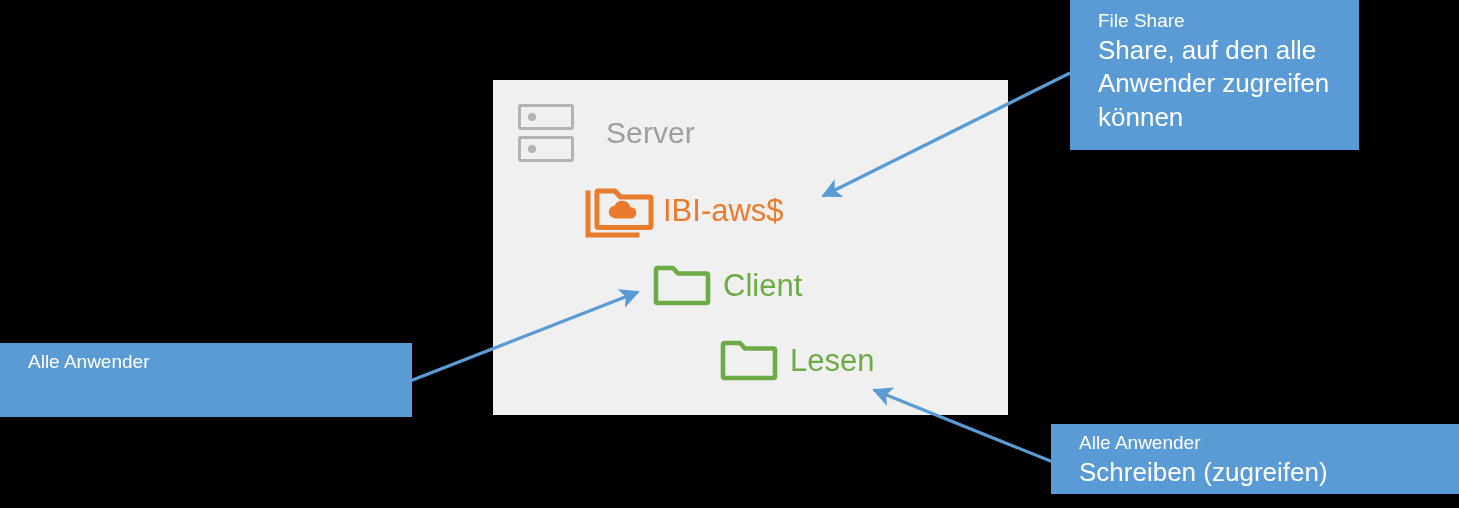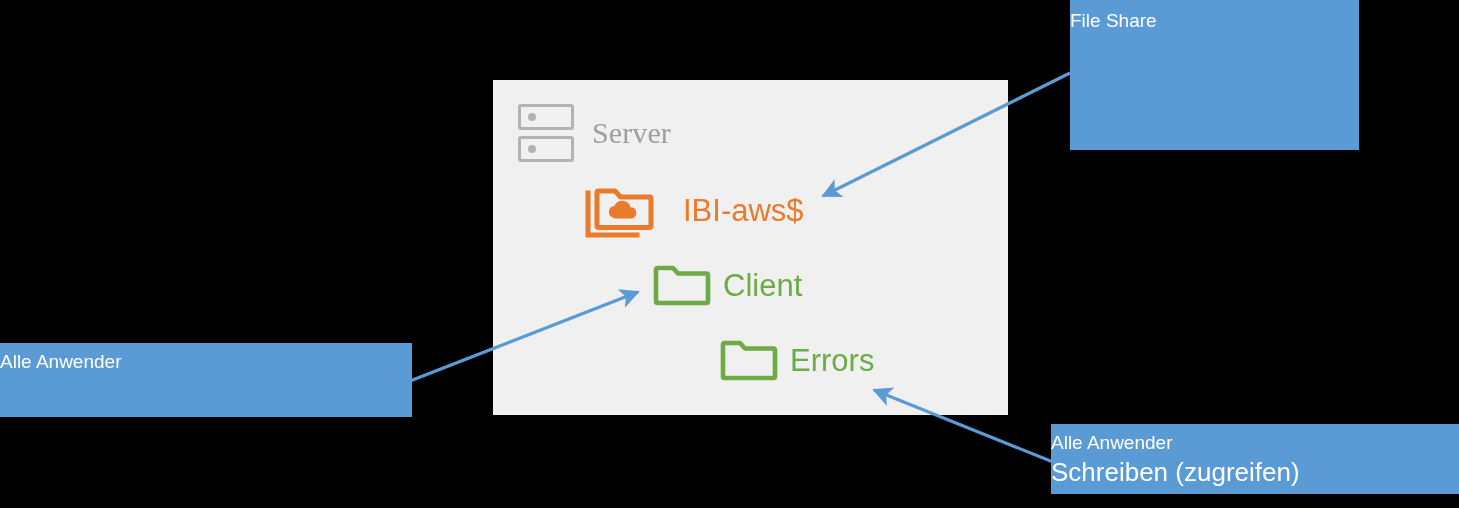--- a/index.html
+++ b/index.html
@@ -54,57 +54,56 @@
   .server-led {
     width: 8px;
     height: 8px;
     border-radius: 50%;
     background: #b3b3b3;
     margin-left: 7px;
   }
   #server-label {
     font-size: 30px;
     color: #9e9e9e;
-    margin-left: 18px;
+    margin-left: 32px;
     line-height: 1;
     letter-spacing: 0.1px;
-    font-family: Liberation Serif, serif;
   }
 
   
   #share-node { left: 92px; top: 103px; }
   #share-icon {
     position: relative;
     width: 70px;
     height: 55px;
   }
   #share-label {
     font-size: 31px;
     color: #ea7b2d;
-    margin-left: 28px;
+    margin-left: 8px;
     line-height: 1;
   }
 
   
   #client-node { left: 160px; top: 182px; text-align: right; }
   #errors-node { left: 227px; top: 257px; }
   .folder-icon { width: 58px; height: 46px; }
   .folder-label {
     font-size: 31px;
     color: #6cab45;
     margin-left: 12px;
     line-height: 1;
   }
 
   
   .callout {
     position: absolute;
     background: #5b9bd5;
     box-sizing: border-box;
-    padding: 8px 16px 10px 0;
+    padding: 8px 16px 10px 28px;
     color: #ffffff;
   }
   .callout-title {
     font-size: 19px;
     line-height: 1.35;
     white-space: pre-line;
   }
   .callout-body {
     font-size: 26px;
     line-height: 1.30;
@@ -184,41 +183,42 @@
       </div>
       <div class="folder-label">Client</div>
     </div>
 
     <div class="node-row" id="errors-node">
       <div class="folder-icon">
         <svg width="58" height="46" viewBox="0 0 58 46" xmlns="http://www.w3.org/2000/svg">
           <path d="M4.5 6 H20 l5 5.5 H53.5 a1.5 1.5 0 0 1 1.5 1.5 V39.5 a1.5 1.5 0 0 1 -1.5 1.5 H4.5 A1.5 1.5 0 0 1 3 39.5 V7.5 A1.5 1.5 0 0 1 4.5 6 Z" fill="none" stroke="#6cab45" stroke-width="4.6" stroke-linejoin="round"></path>
         </svg>
       </div>
-      <div class="folder-label">Errors</div>
+      <div class="folder-label">Lesen</div>
     </div>
 
   </div>
 
   <svg id="arrows" viewBox="0 0 1459 508" xmlns="http://www.w3.org/2000/svg">
     <defs>
       <marker id="ah" markerWidth="7" markerHeight="7" refX="5.6" refY="3.5" orient="auto" markerUnits="strokeWidth">
         <path d="M6.2 3.5 L0 6.6 L1.5 3.5 L0 0.4 Z" fill="#5b9bd5"></path>
       </marker>
     </defs>
 
     <line x1="1070" y1="73" x2="823" y2="196" stroke="#5b9bd5" stroke-width="3.2" marker-end="url(#ah)"></line>
 
     <line x1="410" y1="381" x2="638" y2="292" stroke="#5b9bd5" stroke-width="3.2" marker-end="url(#ah)"></line>
 
     <line x1="1053" y1="462" x2="874" y2="390" stroke="#5b9bd5" stroke-width="3.2" marker-end="url(#ah)"></line>
   </svg>
 
   <div class="callout" id="callout-fileshare">
     <div class="callout-title">File Share</div>
+    <div class="callout-body">Share, auf den alle Anwender zugreifen können</div>
   </div>
 
   <div class="callout" id="callout-read">
     <div class="callout-title">Alle Anwender</div>
   </div>
 
   <div class="callout" id="callout-write">
     <div class="callout-title">Alle Anwender</div>
     <div class="callout-body">Schreiben (zugreifen)</div>
   </div>

